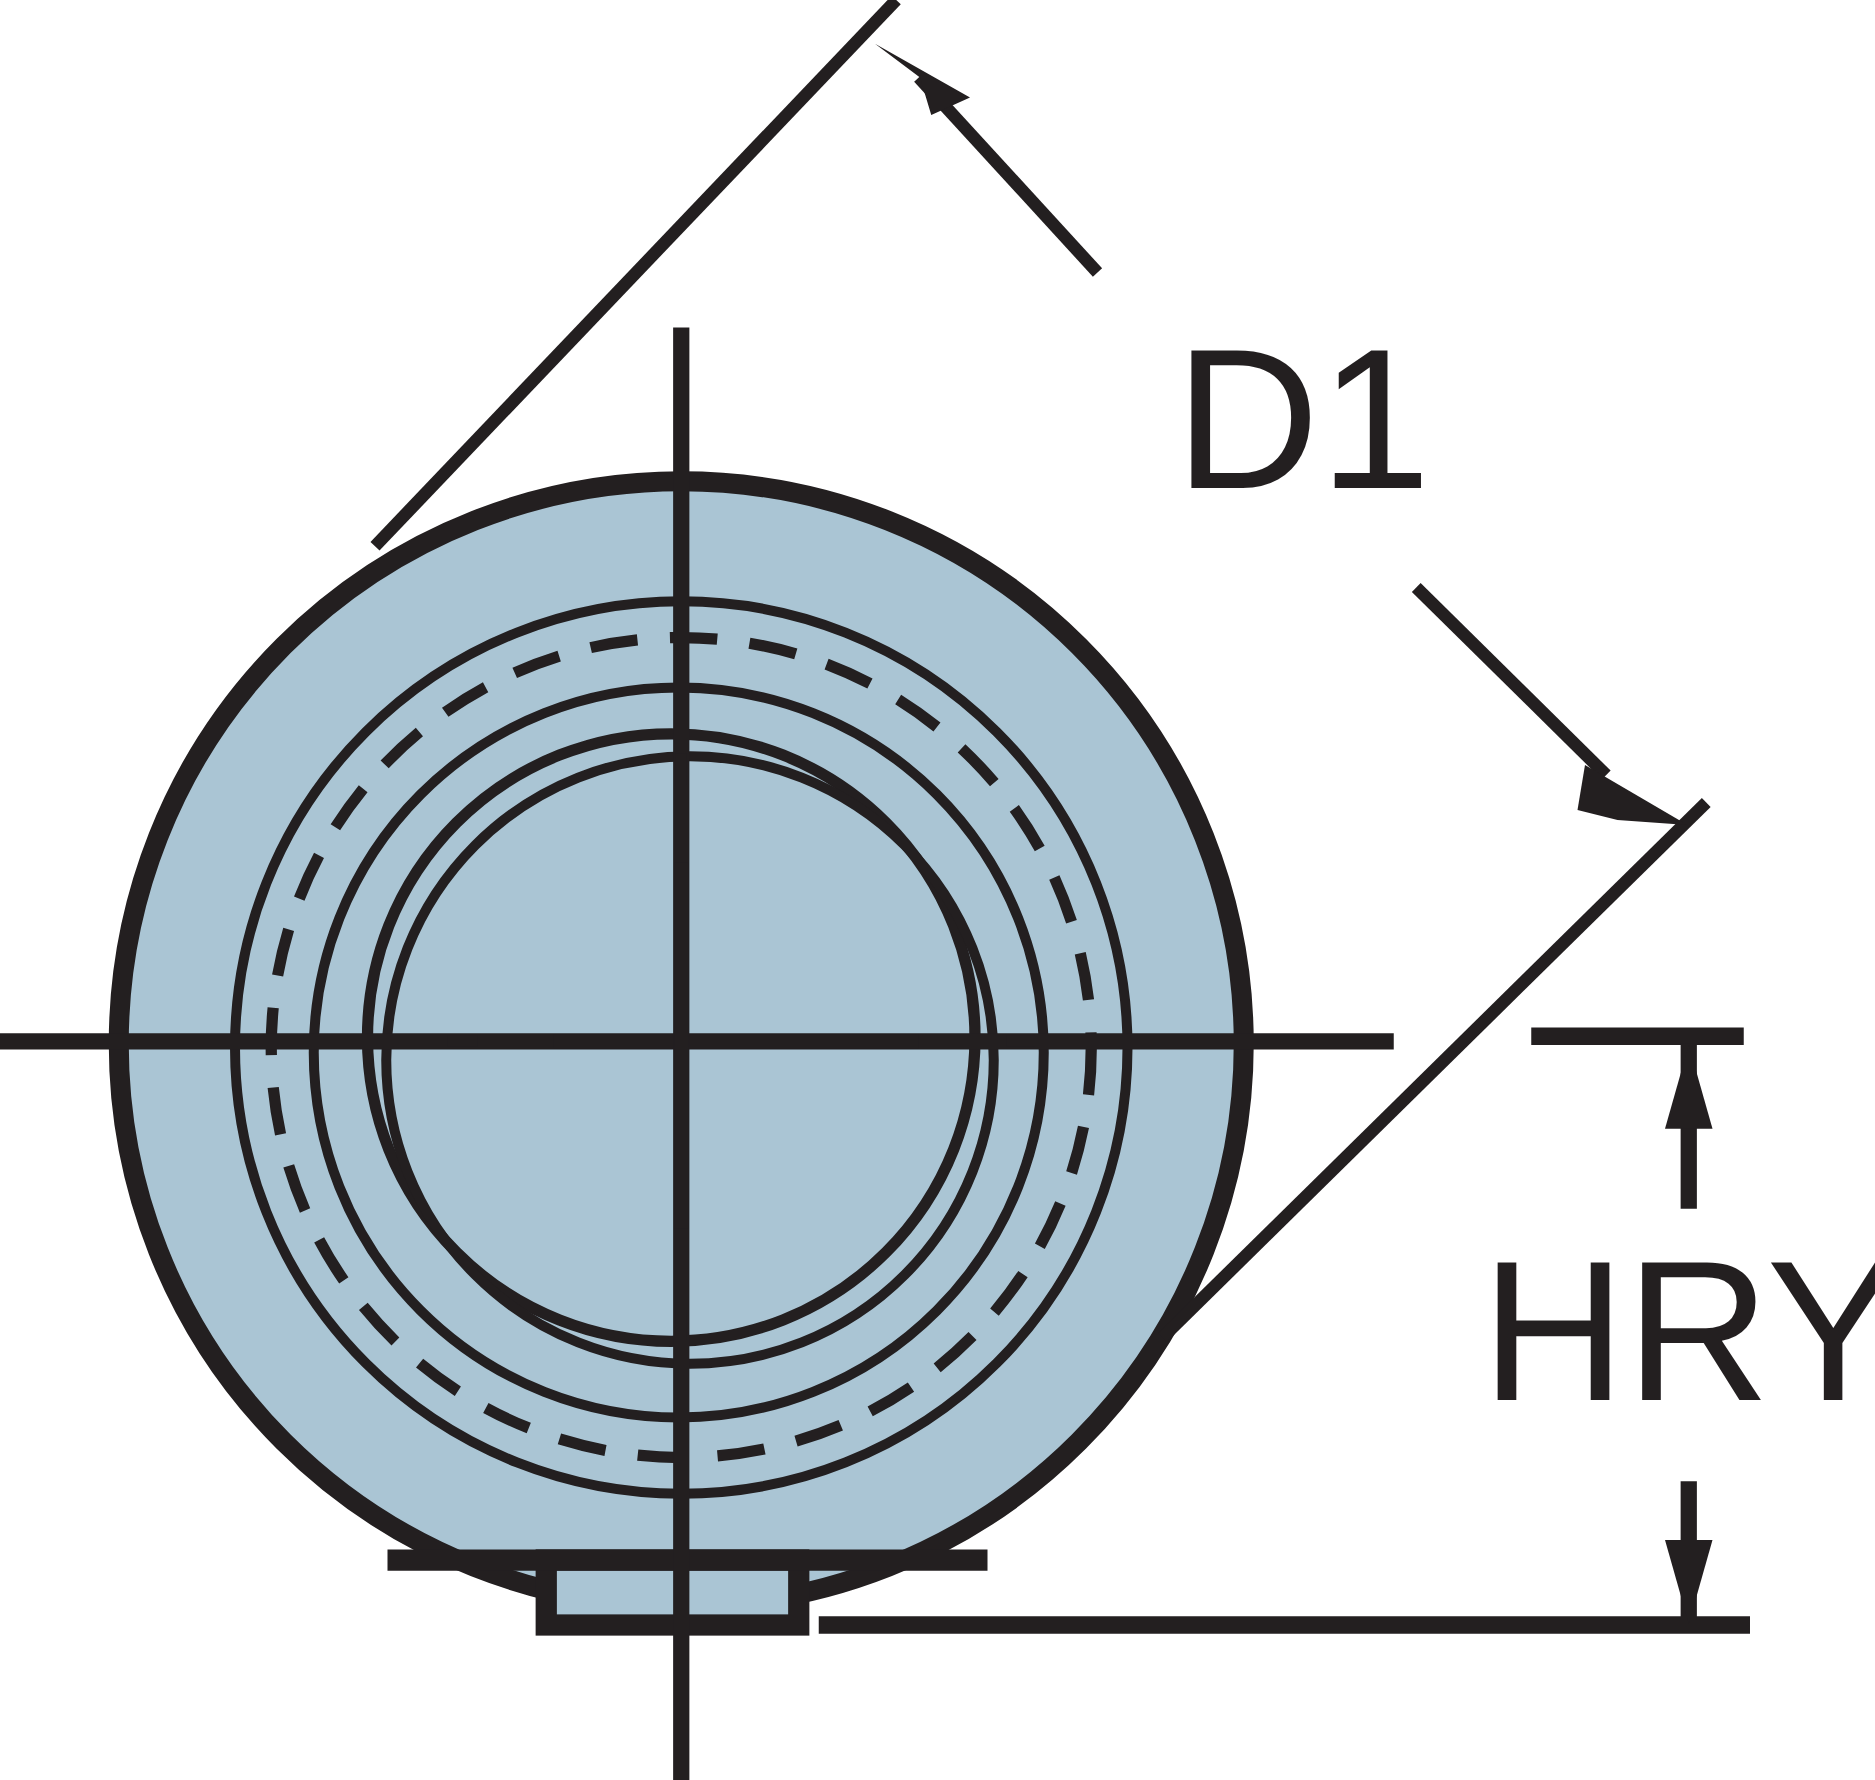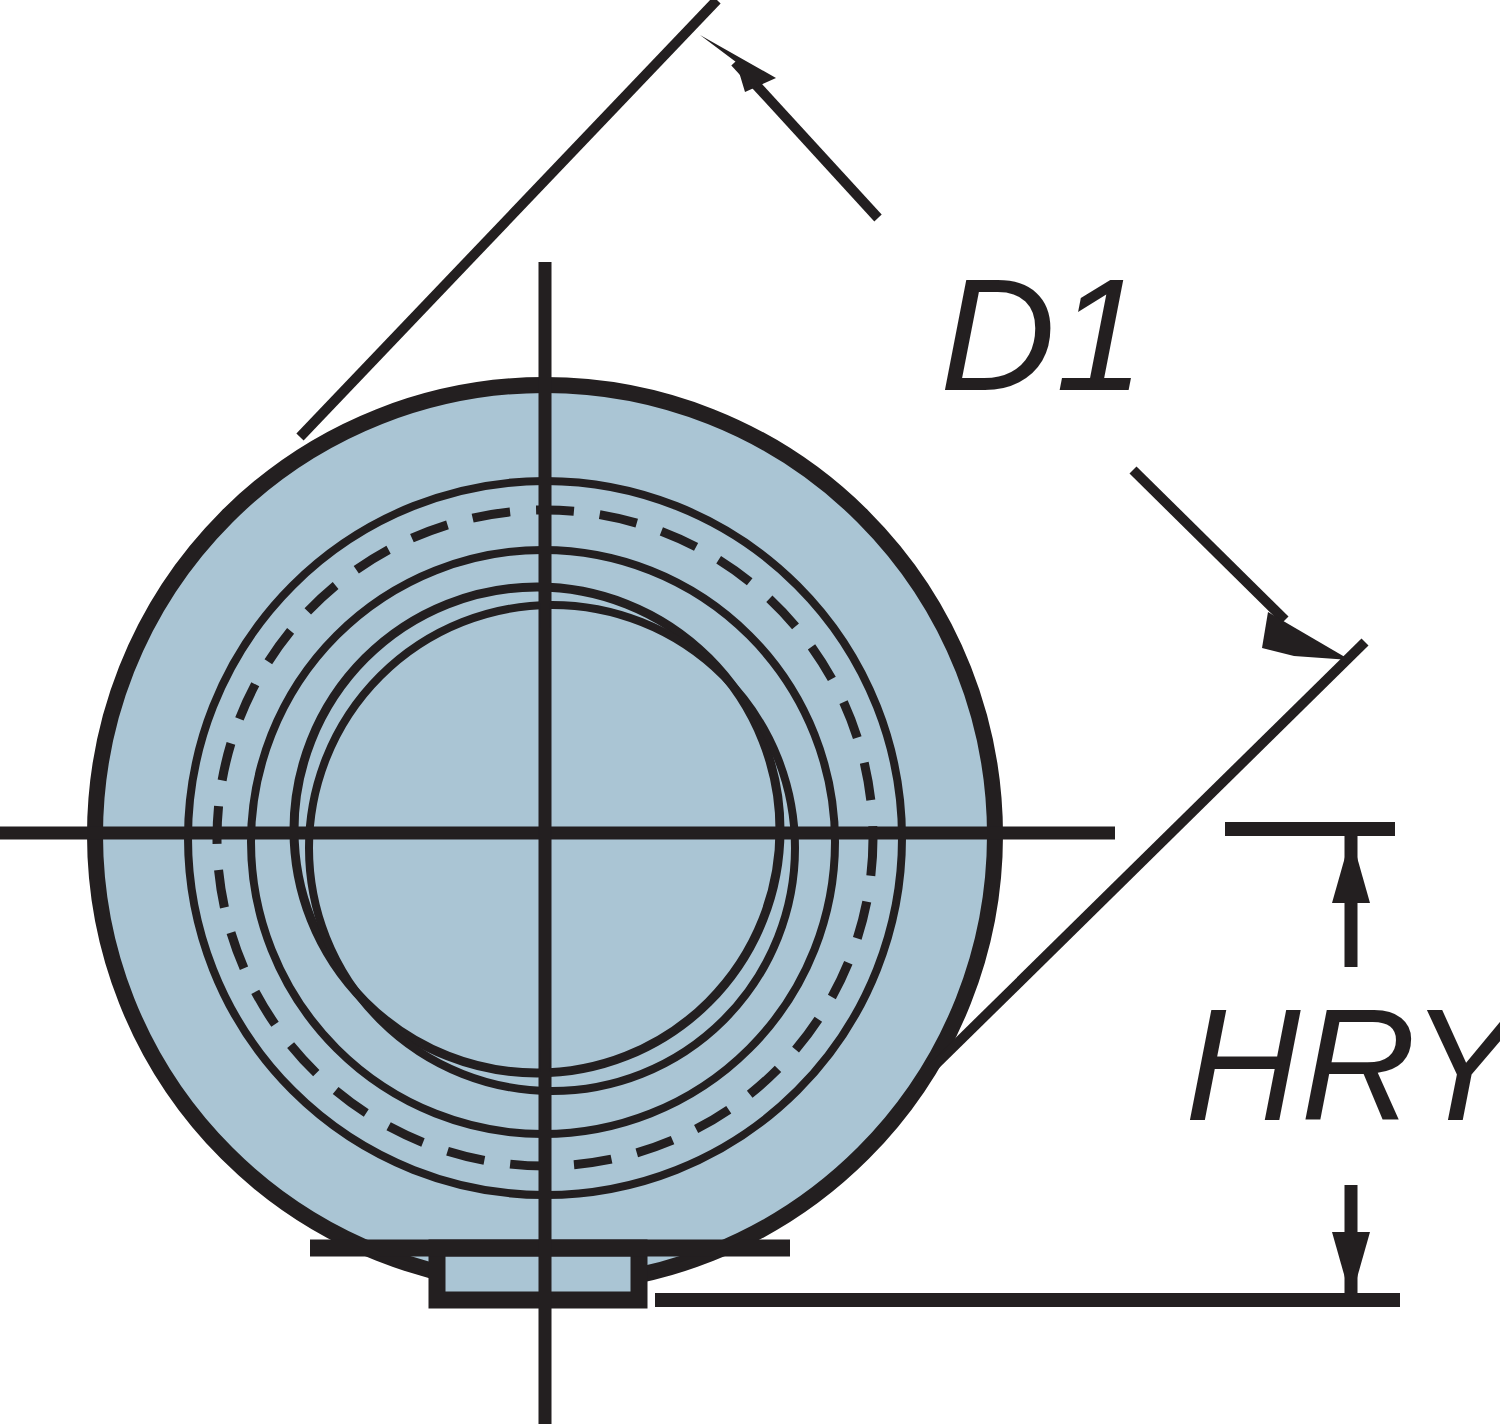--- a/index.html
+++ b/index.html
@@ -11,21 +11,20 @@
     width: 1500px;
     height: 1424px;
     font-family: "Liberation Sans", sans-serif;
     overflow: hidden;
   }
   #stage {
     position: relative;
     width: 1294px;
     height: 1424px;
     background: #ffffff;
-    font-style: italic;
   }
   #drawing {
     position: absolute;
     left: 0;
     top: 0;
     width: 1500px;
     height: 1424px;
   }
   .dim-label {
     font-family: "Liberation Sans", sans-serif;

